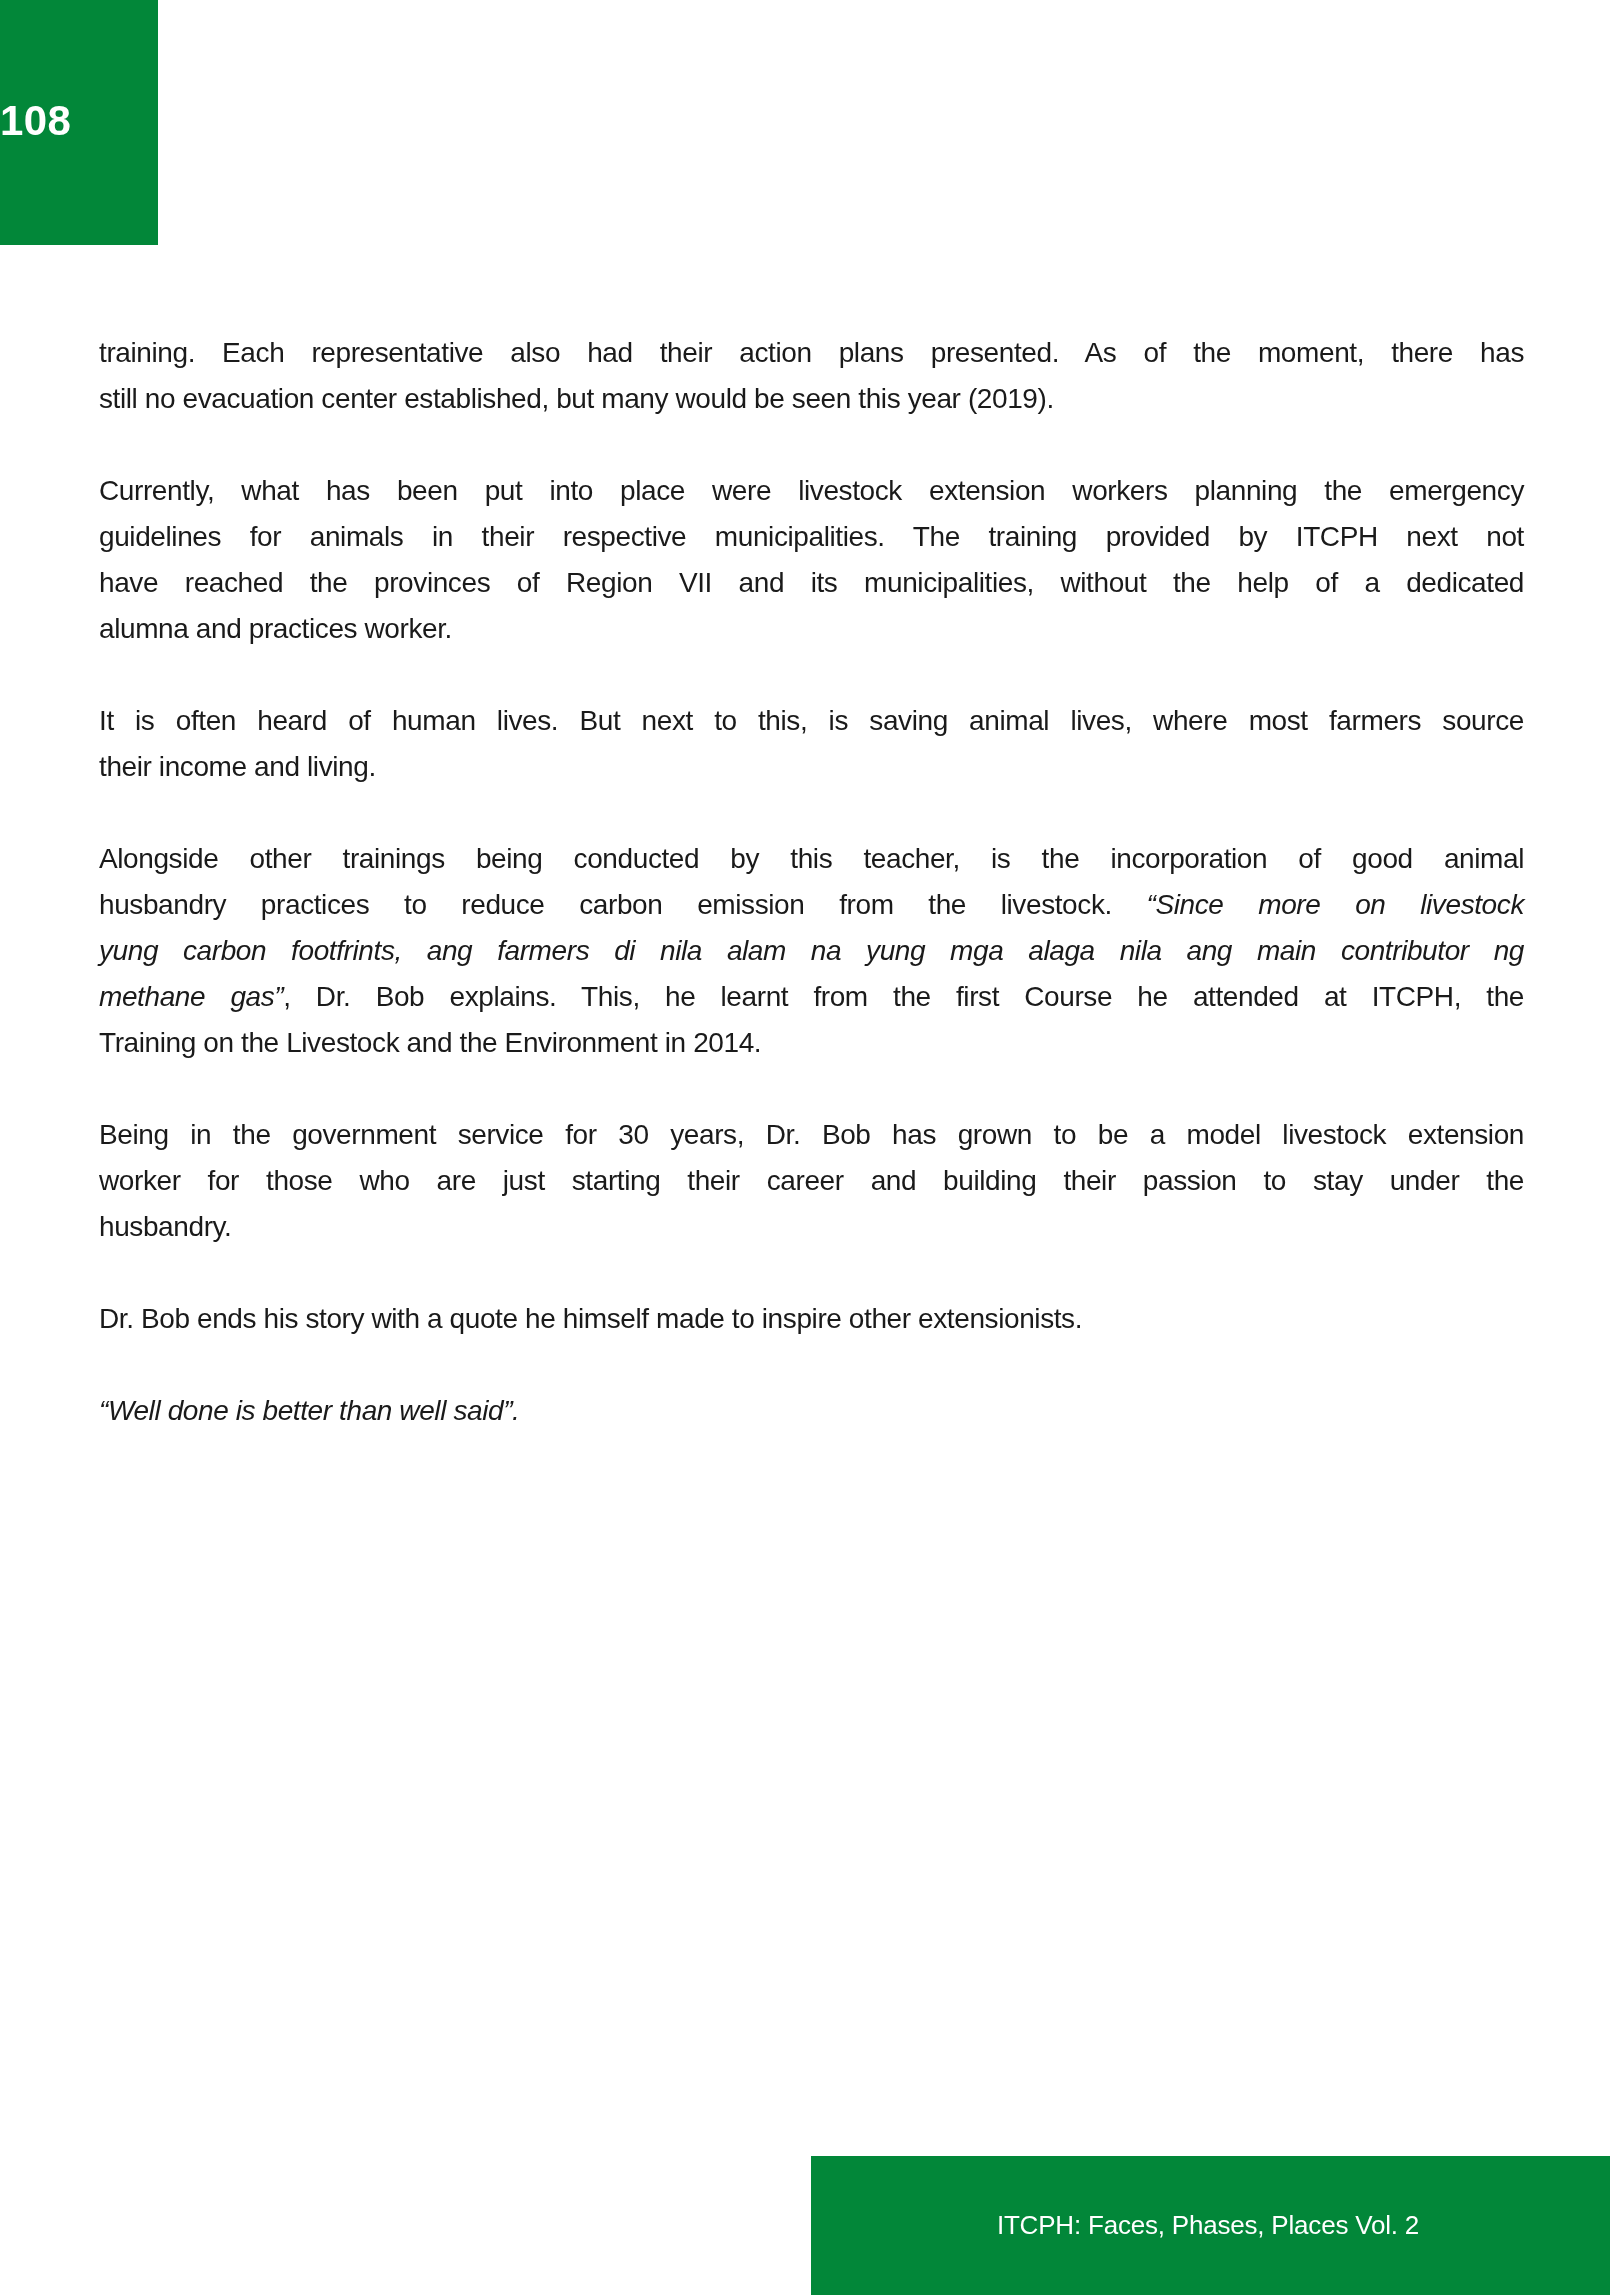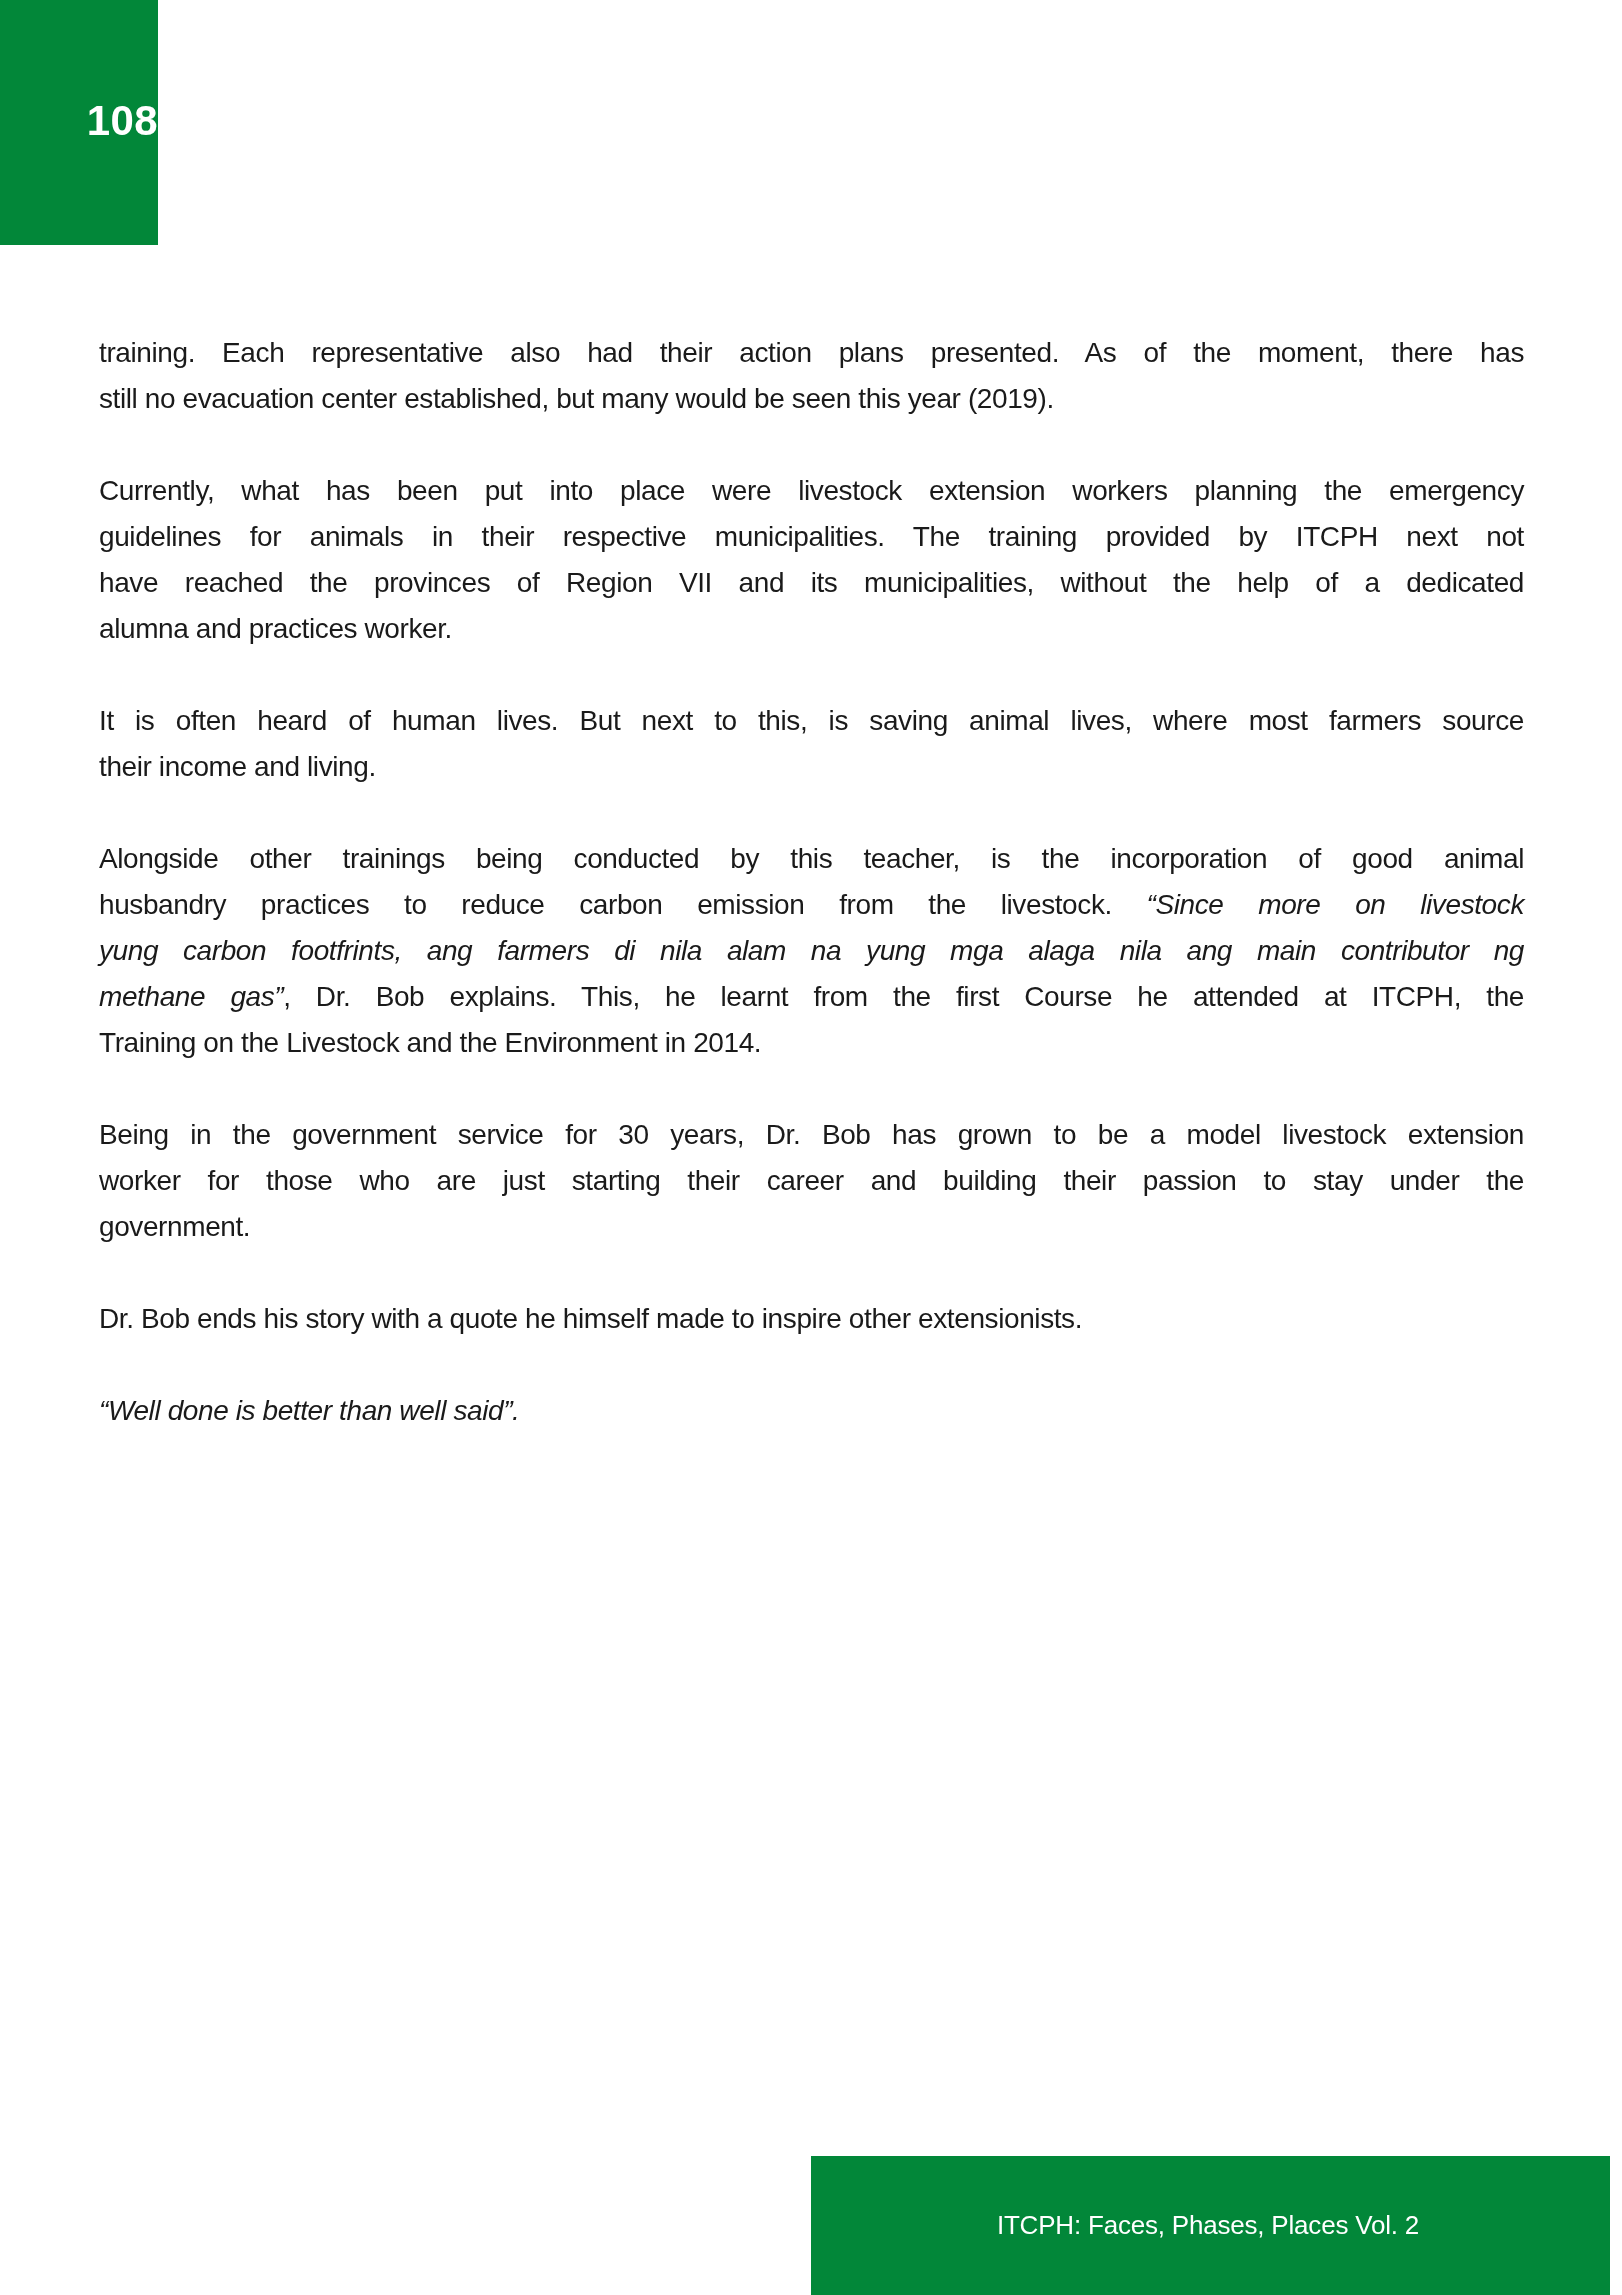--- a/index.html
+++ b/index.html
@@ -21,21 +21,21 @@
     top: 0;
     width: 158px;
     height: 245px;
     background: #028739;
   }
   .page-number {
     position: absolute;
     left: 0;
     width: 158px;
     top: 95px;
-    text-align: right;
+    text-align: left;
     color: #ffffff;
     font-size: 42px;
     font-weight: bold;
     line-height: 51px;
     letter-spacing: 0.4px;
   }
   .body-text {
     position: absolute;
     left: 99px;
     top: 330px;
@@ -115,21 +115,21 @@
     <span class="line" style="word-spacing: 0px;"><span>Alongside other trainings being conducted by this teacher, is the incorporation of good animal</span></span>
     <span class="line" style="word-spacing: 0px;"><span>husbandry practices to reduce carbon emission from the livestock. </span><span class="seg-italic">“Since more on livestock</span></span>
     <span class="line" style="word-spacing: 0px;"><span class="seg-italic">yung carbon footfrints, ang farmers di nila alam na yung mga alaga nila ang main contributor ng</span></span>
     <span class="line" style="word-spacing: 0px; font-size: 28px;"><span class="seg-italic">methane gas”</span><span>, Dr. Bob explains. This, he learnt from the first Course he attended at ITCPH, the</span></span>
     <span class="line last"><span>Training on the Livestock and the Environment in 2014.</span></span>
   </p>
 
   <p class="para">
     <span class="line" style="word-spacing: 0px;"><span>Being in the government service for 30 years, Dr. Bob has grown to be a model livestock extension</span></span>
     <span class="line" style="word-spacing: 0px;"><span>worker for those who are just starting their career and building their passion to stay under the</span></span>
-    <span class="line last"><span>government.</span></span>
+    <span class="line last"><span>husbandry.</span></span>
   </p>
 
   <p class="para">
     <span class="line last"><span>Dr. Bob ends his story with a quote he himself made to inspire other extensionists.</span></span>
   </p>
 
   <p class="para">
     <span class="line last"><span class="seg-italic">“Well done is better than well said”.</span></span>
   </p>
 </div>

